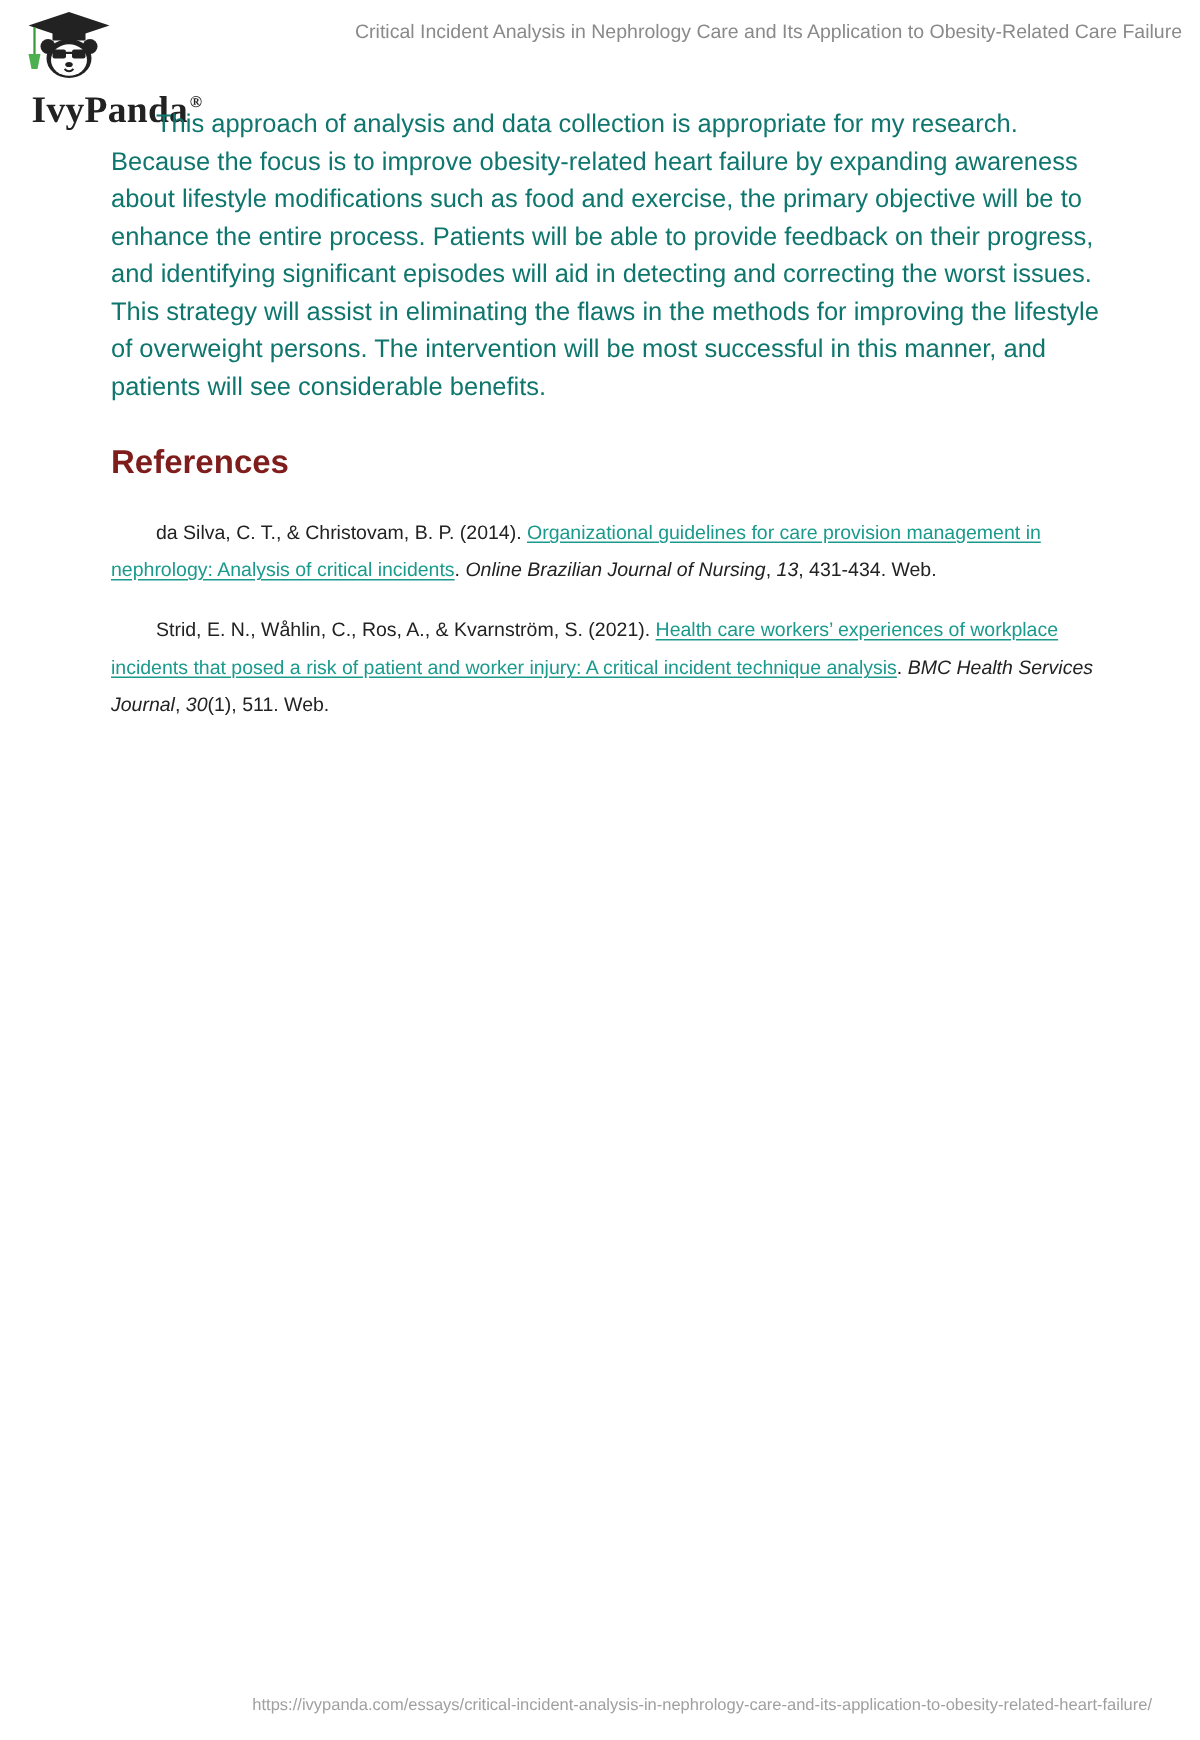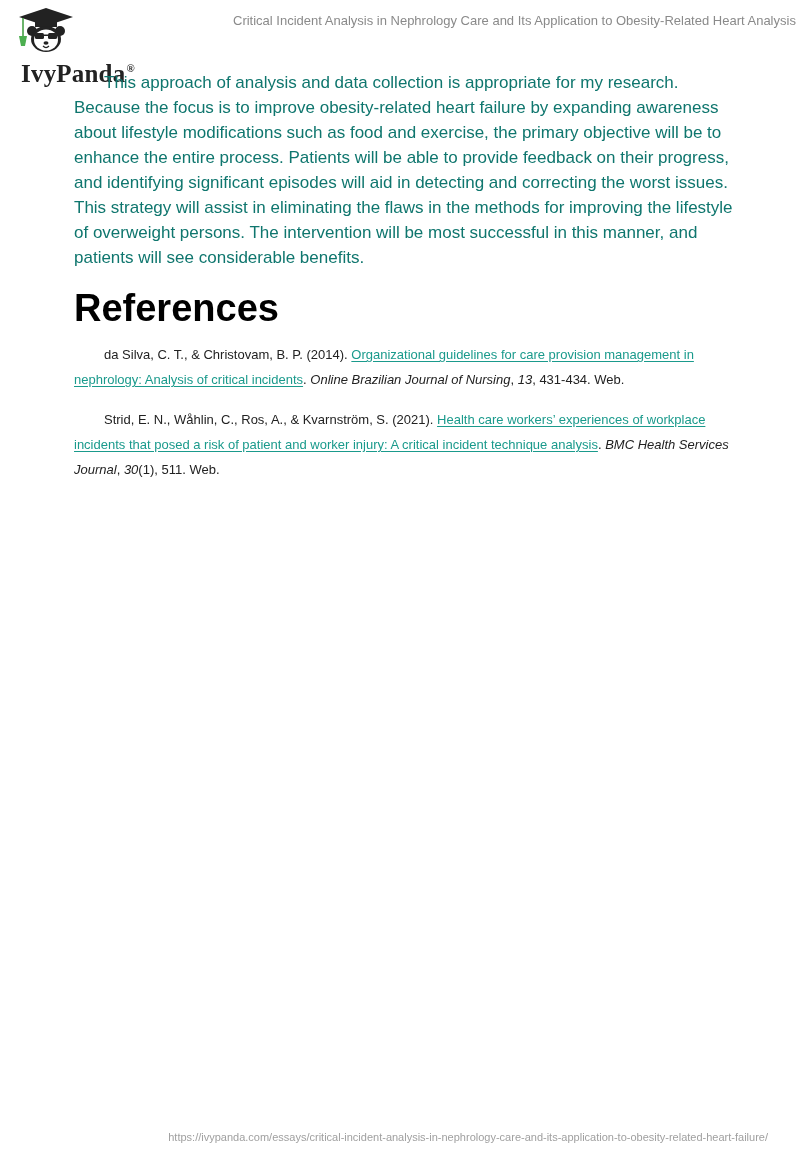--- a/index.html
+++ b/index.html
@@ -62,23 +62,23 @@
     }
     h1 {
       font-size: 30px;
       font-weight: bold;
       color: #222222;
       margin: 2px 0 14px 0;
       line-height: 40px;
       letter-spacing: -0.1px;
     }
     h2 {
-      font-size: 38px;
+      font-size: 22px;
       font-weight: bold;
-      color: #000000;
+      color: #7f1d1d;
       margin: 18px 0 14px 0;
       line-height: 40px;
     }
     p.body {
       font-size: 17px;
       line-height: 25px;
       margin: 0;
       text-indent: 30px;
       color: #0f766e;
     }
@@ -124,21 +124,21 @@
 
       <rect x="18" y="27" width="9" height="6" rx="1.5" fill="#222"></rect>
       <rect x="31" y="27" width="9" height="6" rx="1.5" fill="#222"></rect>
       <rect x="27" y="28.5" width="4" height="1.5" fill="#222"></rect>
 
       <ellipse cx="29" cy="37" rx="2.5" ry="1.7" fill="#222"></ellipse>
       <path d="M26 40 Q29 43 32 40" stroke="#222" stroke-width="1.2" fill="none"></path>
     </svg>
     <span class="logo-text"><span>IvyPanda</span><sup>®</sup></span>
   </div>
-  <div class="doc-title">Critical Incident Analysis in Nephrology Care and Its Application to Obesity-Related Heart Analysis</div>
+  <div class="doc-title">Critical Incident Analysis in Nephrology Care and Its Application to Obesity-Related Care Failure</div>
 </div>
 
 <div class="content">
   <p class="body">This approach of analysis and data collection is appropriate for my research. Because the focus is to improve obesity-related heart failure by expanding awareness about lifestyle modifications such as food and exercise, the primary objective will be to enhance the entire process. Patients will be able to provide feedback on their progress, and identifying significant episodes will aid in detecting and correcting the worst issues. This strategy will assist in eliminating the flaws in the methods for improving the lifestyle of overweight persons. The intervention will be most successful in this manner, and patients will see considerable benefits.</p>
 
   <h2>References</h2>
 
   <div>
     <p class="ref">
       <span>da Silva, C. T., &amp; Christovam, B. P. (2014). </span><a href="#">Organizational guidelines for care provision management in nephrology: Analysis of critical incidents</a><span>. </span><i>Online Brazilian Journal of Nursing</i><span>, </span><i>13</i><span></span><span>, 431-434. Web.</span>

